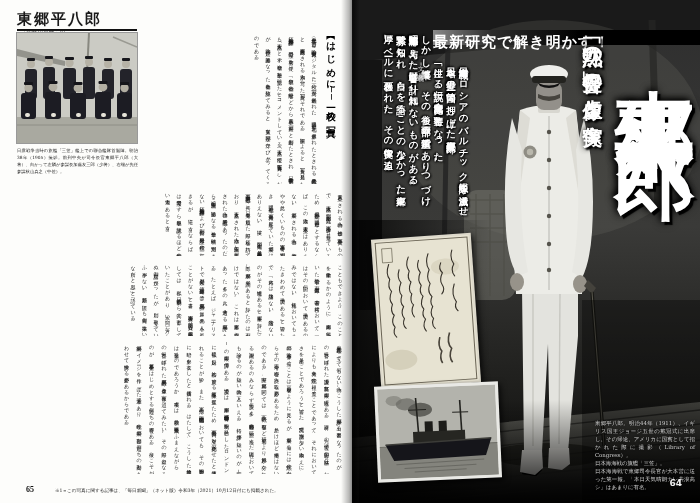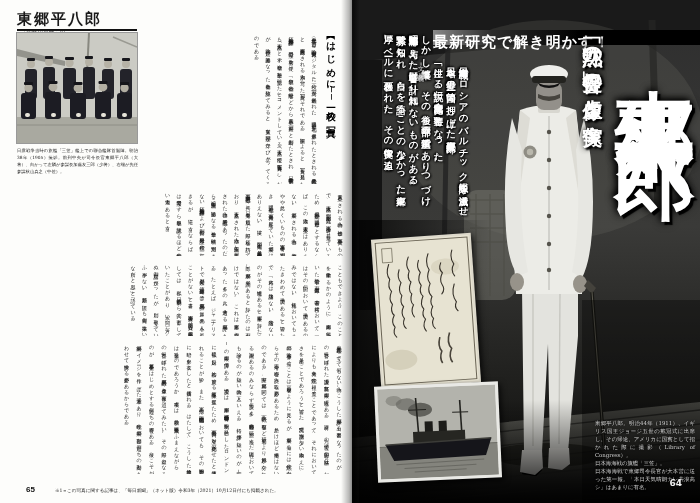--- a/index.html
+++ b/index.html
@@ -16,21 +16,21 @@
   .vband{position:absolute;writing-mode:vertical-rl;text-orientation:mixed;text-align:justify;
          font-size:5px;line-height:11.5px;color:#1b1b1b;overflow:hidden;letter-spacing:.4px;}
   .band1{left:140px;top:33px;width:205px;height:151px;}
   .band2{left:17px;top:190px;width:328px;height:66px;line-height:11.5px;}
   .band3{left:17px;top:262px;width:328px;height:74px;}
   .band4{left:17px;top:342px;width:328px;height:132px;line-height:12.5px;}
   .vhead{display:block;font-size:9.5px;line-height:15px;font-weight:bold;letter-spacing:2px;margin:0 6px 0 5px;color:#000;}
   .vbody{display:block;margin:0;}
   .lp-foot{position:absolute;left:0;bottom:9px;width:352px;}
   .lp-pagenum{position:absolute;left:26px;bottom:0;font-size:8px;font-weight:bold;color:#111;
-              font-family:Liberation Sans, sans-serif;}
+              font-family:Liberation Serif, serif;}
   .lp-footnote{position:absolute;left:55px;bottom:1px;width:280px;font-size:4.6px;color:#222;}
   
   .gutter{position:absolute;left:341px;top:0;width:18px;height:503px;z-index:6;
           background:linear-gradient(90deg,rgba(0,0,0,0) 0%,rgba(0,0,0,.28) 45%,rgba(0,0,0,.55) 70%,rgba(20,20,20,.2) 100%);}
   
   .page-right{position:absolute;left:352px;top:0;width:348px;height:503px;background:#191919;overflow:hidden;}
   .admiral{position:absolute;left:0;top:0;width:348px;height:503px;}
   .kicker{position:absolute;left:81px;right:0;top:30px;height:15px;z-index:8;
           background:linear-gradient(90deg,#8a8a8a 0%,#2c2c2c 22%,#000 55%);
           color:#fff;font-family:"DejaVu Sans","Liberation Sans",sans-serif;font-weight:bold;

